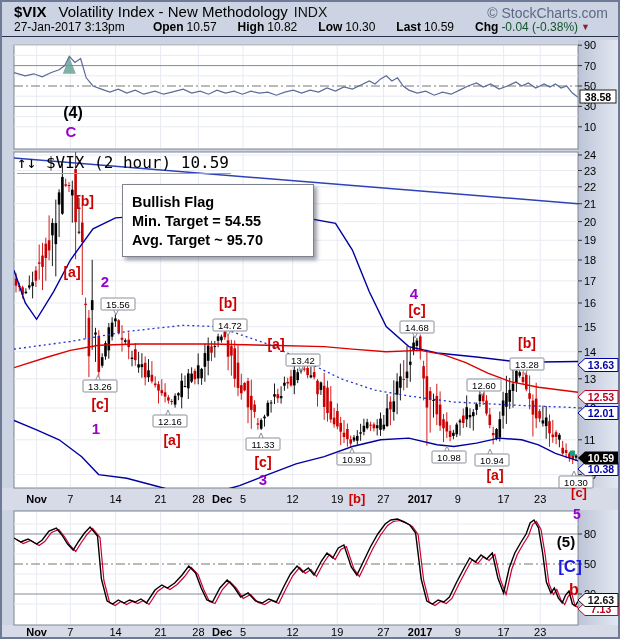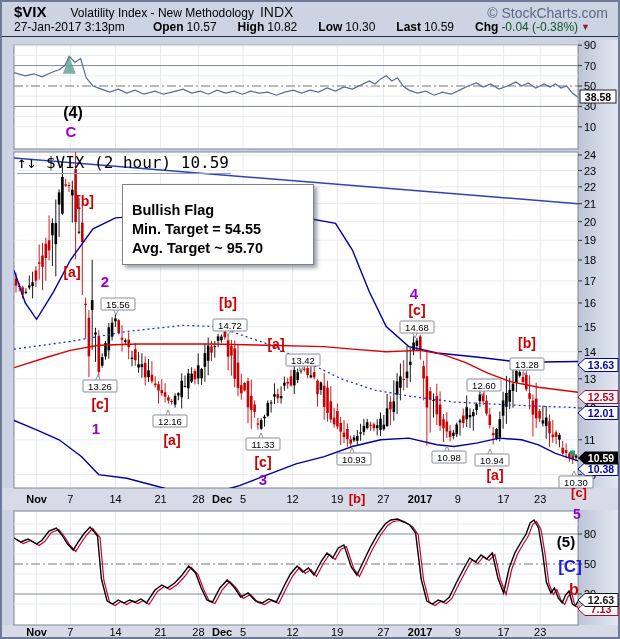--- a/index.html
+++ b/index.html
@@ -1,35 +1,35 @@
 <!DOCTYPE html>
 <html><head>
 <meta charset="utf-8">
 <style>
   html,body{margin:0;padding:0;background:#b8bfcf;font-family:"Liberation Sans",sans-serif;}
   .frame{position:relative;width:620px;height:639px;background:#ccd3e2;overflow:hidden;
          box-shadow:inset 0 0 0 2px #6e7a96;}
   .hdr{position:absolute;left:0;top:0;right:0;height:36px;z-index:5;}
   .r1{position:absolute;left:14px;top:3px;right:8px;white-space:nowrap;}
   .sym{font-size:15px;font-weight:bold;color:#000;}
-  .nm{font-size:12px;color:#000;margin-left:24px;}
+  .nm{font-size:15px;color:#000;margin-left:12px;}
   .ex{font-size:14px;color:#111;margin-left:6px;}
   .cp{position:absolute;right:4px;top:2px;font-size:14px;color:#5b6a84;}
   .r2{position:absolute;left:14px;top:20px;right:24px;font-size:12px;color:#000;white-space:nowrap;}
   .quote{position:absolute;right:6px;top:0;}
   .quote b{margin-left:21px;}
   .quote .v{margin-left:3px;}
   .chgv{color:#14532d;}
   .tri{color:#8b2233;font-size:9px;margin-left:3px;vertical-align:1px;}
   .hsep{position:absolute;left:2px;right:2px;top:36px;height:1px;background:#273049;z-index:5;}
   #chart-svg{position:absolute;left:0;top:0;}
   #main-label{position:absolute;left:17px;top:153px;font-family:"DejaVu Sans Mono",monospace;
               font-size:16px;color:#000;border-bottom:1px solid #8fa0b5;padding:0 2px 1px 0;z-index:4;}
   #ann-box{position:absolute;left:122px;top:184px;width:172px;background:#fff;border:1px solid #7d828d;
-           box-shadow:3px 3px 4px rgba(40,45,65,.45);padding:16px 9px 6px;z-index:4;
+           box-shadow:3px 3px 4px rgba(40,45,65,.45);padding:8px 9px 6px;z-index:4;
            font-size:14.5px;font-weight:bold;color:#000;line-height:19px;}
   svg text{font-family:"Liberation Sans",sans-serif;}
 </style>
 </head>
 <body>
 
 <div class="frame">
 
   <div class="hdr">
     <div class="r1">

